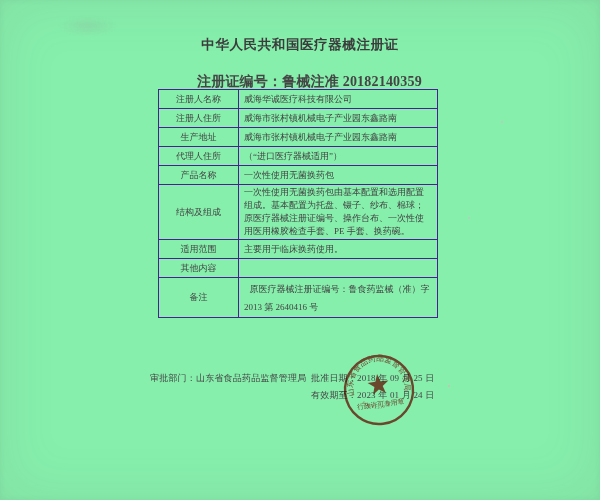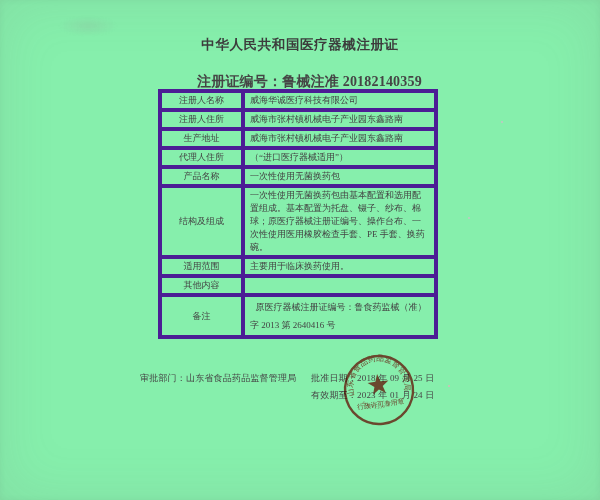--- a/index.html
+++ b/index.html
@@ -16,30 +16,30 @@
   }
   .regno{
     position:absolute;left:169px;top:73px;font-size:14px;font-weight:600;color:#454545;letter-spacing:.2px;margin-left:28px;
   }
   table.cert{
     position:absolute;left:158px;top:89px;width:280px;
     border-collapse:collapse;table-layout:fixed;
     font-size:9px;line-height:13px;color:#434343;
   }
   table.cert td{
-    border:4px solid #4c1d95;padding:1px 5px;vertical-align:middle;
+    border:1px solid #4c1d95;padding:1px 5px;vertical-align:middle;
     overflow:hidden;word-break:break-all;
   }
   td.lbl{width:69px;text-align:center;padding:1px 2px;}
   tr.r{height:19px;}
   tr.r-tall{height:54px;}
   tr.r-note{height:40px;}
   tr.r-note td.val{line-height:18px;text-indent:.6em;}
   .foot{position:absolute;font-size:9px;color:#464646;letter-spacing:.2px;}
-  .dept{left:140px;top:372px;}
+  .dept{left:150px;top:372px;}
   .d1{left:311px;top:372px;}
   .d2{left:311px;top:389px;}
   .stamp{
     position:absolute;left:327px;top:338px;width:104px;height:104px;
     transform:rotate(-7deg);opacity:.9;mix-blend-mode:multiply;
   }
   .smudge{
     position:absolute;left:58px;top:16px;width:60px;height:20px;
     background:radial-gradient(ellipse at center,rgba(150,150,150,.18),transparent 70%);
     filter:blur(1px);

